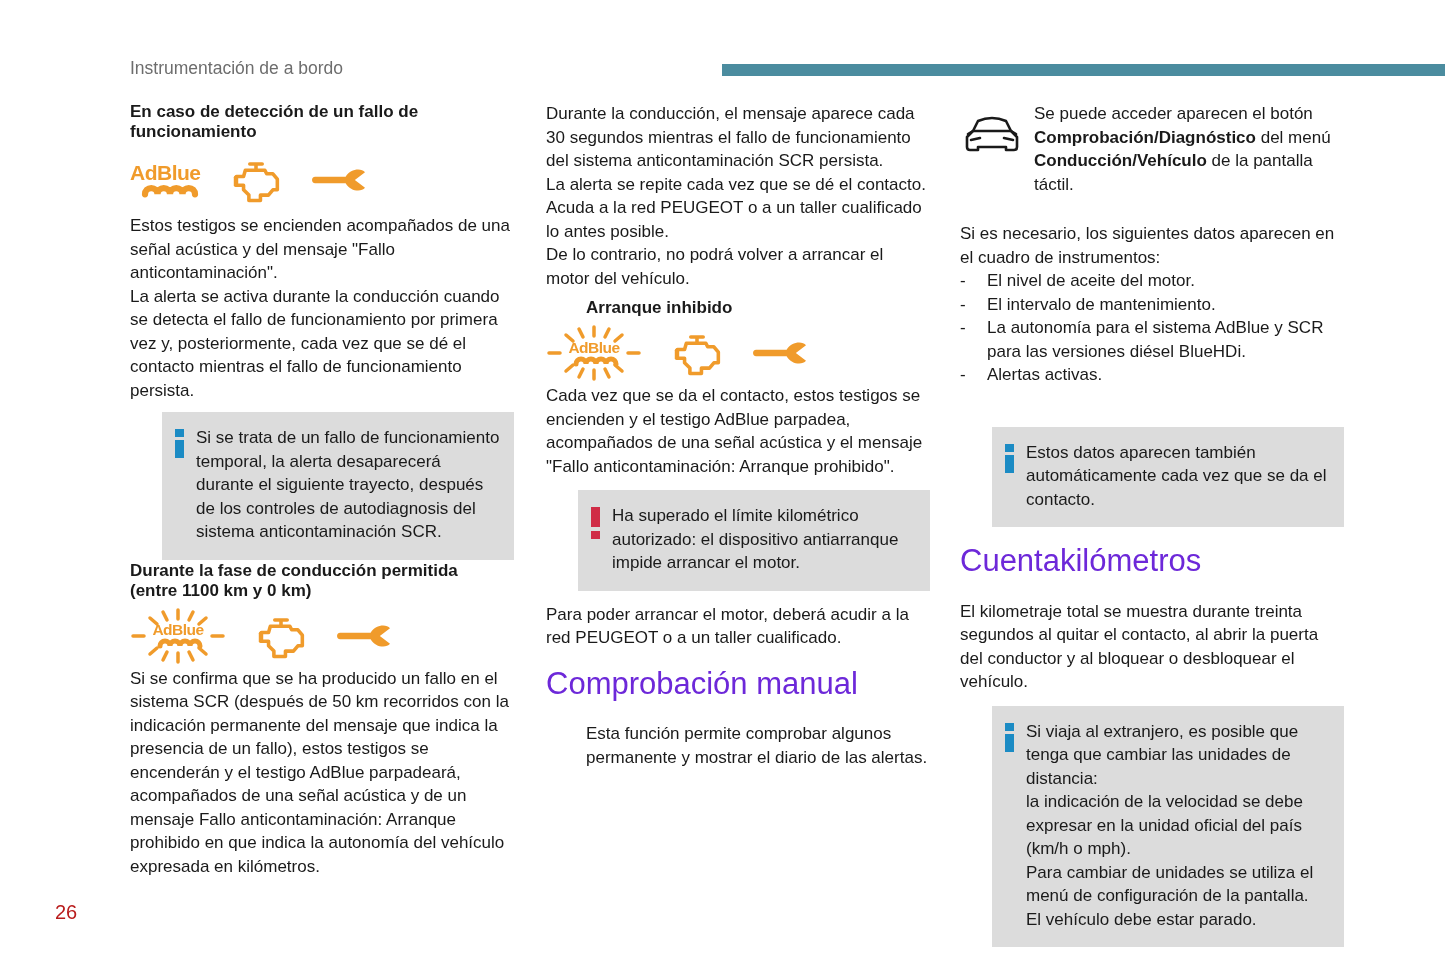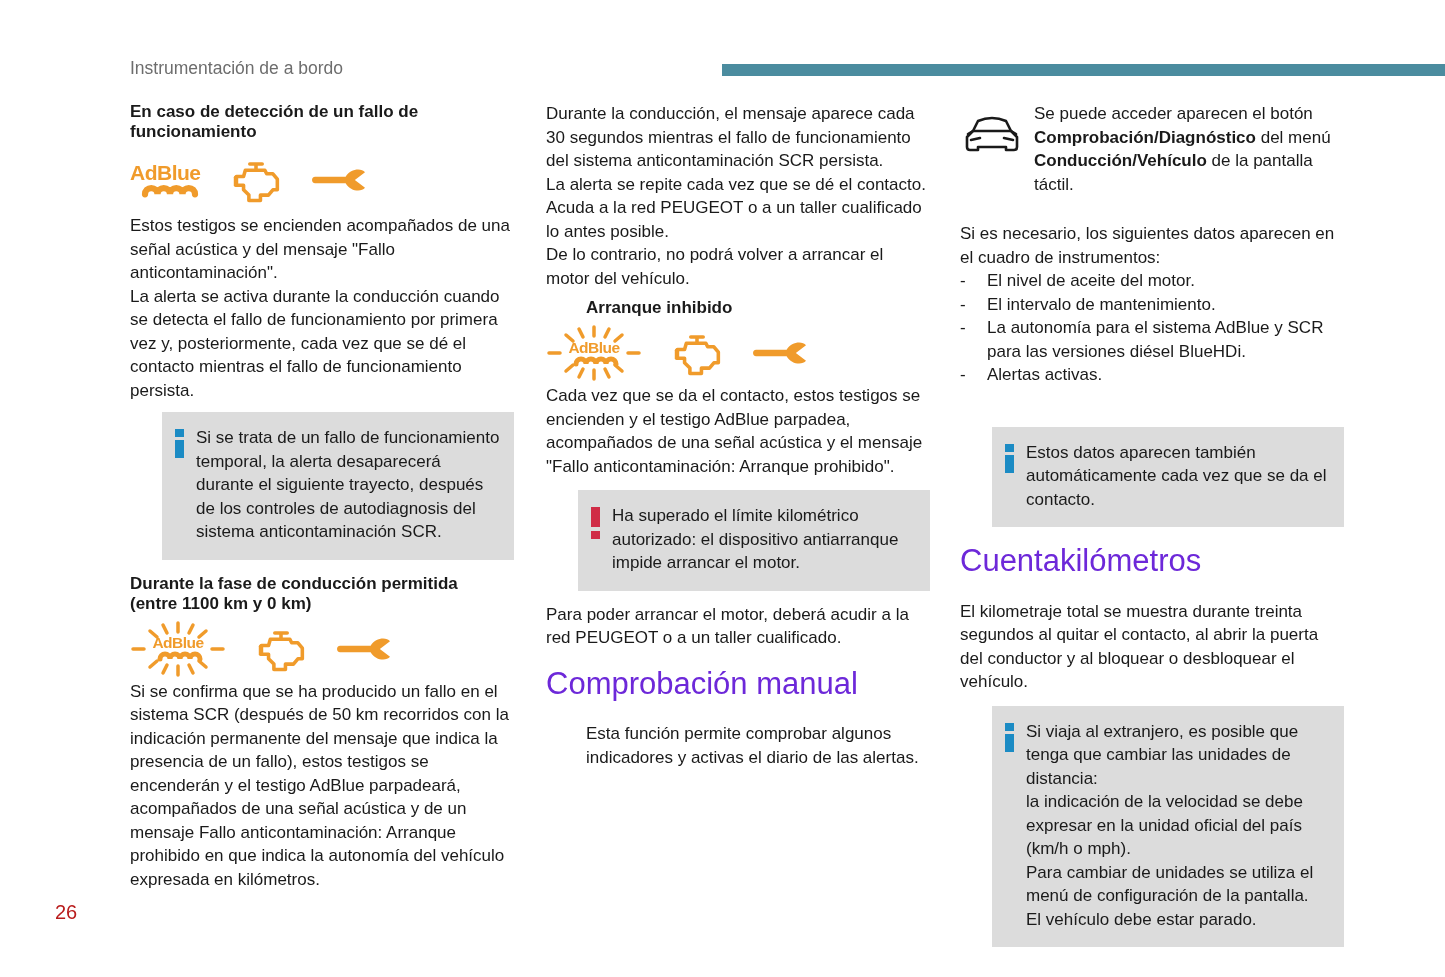--- a/index.html
+++ b/index.html
@@ -13,21 +13,21 @@
 
   .col{position:absolute;top:102px;width:384px;font-size:17px;line-height:23.5px;}
   .col1{left:130px;}.col2{left:546px;}.col3{left:960px;}
 
   p{margin:0;}
   .pre{white-space:pre-line;}
   h2,h3{margin:0;font-size:17px;line-height:20px;font-weight:bold;color:#1a1a1a;}
   .big{font-size:31px;line-height:36px;font-weight:400;color:#6d28d9;}
 
   .mt2{margin-top:2px;}.mt6{margin-top:6px;}.mt8{margin-top:8px;margin-left:40px;}.mt10{margin-top:10px;}
-  .mt12{margin-top:12px;}.mt14{margin-top:14px;}.mt16{margin-top:16px;}.mt17{margin-top:14px;}.mt26{margin-top:26px;}.mt40{margin-top:40px;}
+  .mt12{margin-top:12px;}.mt14{margin-top:14px;}.mt16{margin-top:16px;}.mt17{margin-top:1px;}.mt26{margin-top:26px;}.mt40{margin-top:40px;}
 
   .icon-row{display:flex;align-items:center;gap:26px;color:#F09B2B;height:48px;}
   .icon-row.tall{height:58px;}
   .adblue-badge{display:inline-flex;flex-direction:column;align-items:flex-end;color:#F09B2B;}
   .adblue-word{font-weight:bold;font-size:21px;line-height:20px;letter-spacing:-0.5px;}
   .blink .adblue-word{font-size:15.5px;line-height:15px;}
   .blink{position:relative;width:96px;height:58px;display:flex;align-items:center;justify-content:center;}
   .blink .rays{position:absolute;inset:0;}
 
   .info-box{background:#dcdcdc;display:flex;gap:12px;padding:14px 12px 16px 12px;margin-left:32px;}
@@ -152,21 +152,21 @@
           <span class="x-bar"></span>
           <span class="x-dot"></span>
         </span>
       <p>Ha superado el límite kilométrico autorizado: el dispositivo antiarranque impide arrancar el motor.</p>
     </div>
 
     <p class="mt12">Para poder arrancar el motor, deberá acudir a la red PEUGEOT o a un taller cualificado.</p>
 
     <h1 class="big mt16">Comprobación manual</h1>
 
-    <p class="mt8">Esta función permite comprobar algunos indicadores y activas el diario de las alertas.</p>
+    <p class="mt8">Esta función permite comprobar algunos permanente y mostrar el diario de las alertas.</p>
   </div>
 
   <div class="col col3">
     <div class="media">
       <svg class="car" width="64" height="52" viewBox="0 0 64 52" fill="none" stroke="#1a1a1a" stroke-width="2.6" stroke-linejoin="round" stroke-linecap="round">
         <path d="M13 21 l5 -10 q14 -6 28 0 l5 10 6 6 v10 q0 3 -3 3 h-8 v-3 h-28 v3 h-8 q-3 0 -3 -3 v-10 z"></path>
         <path d="M14 21 h36"></path>
         <path d="M11 30 l9 -2 M53 30 l-9 -2"></path>
         <path d="M13 21 l-5 3 M51 21 l5 3"></path>
       </svg>

